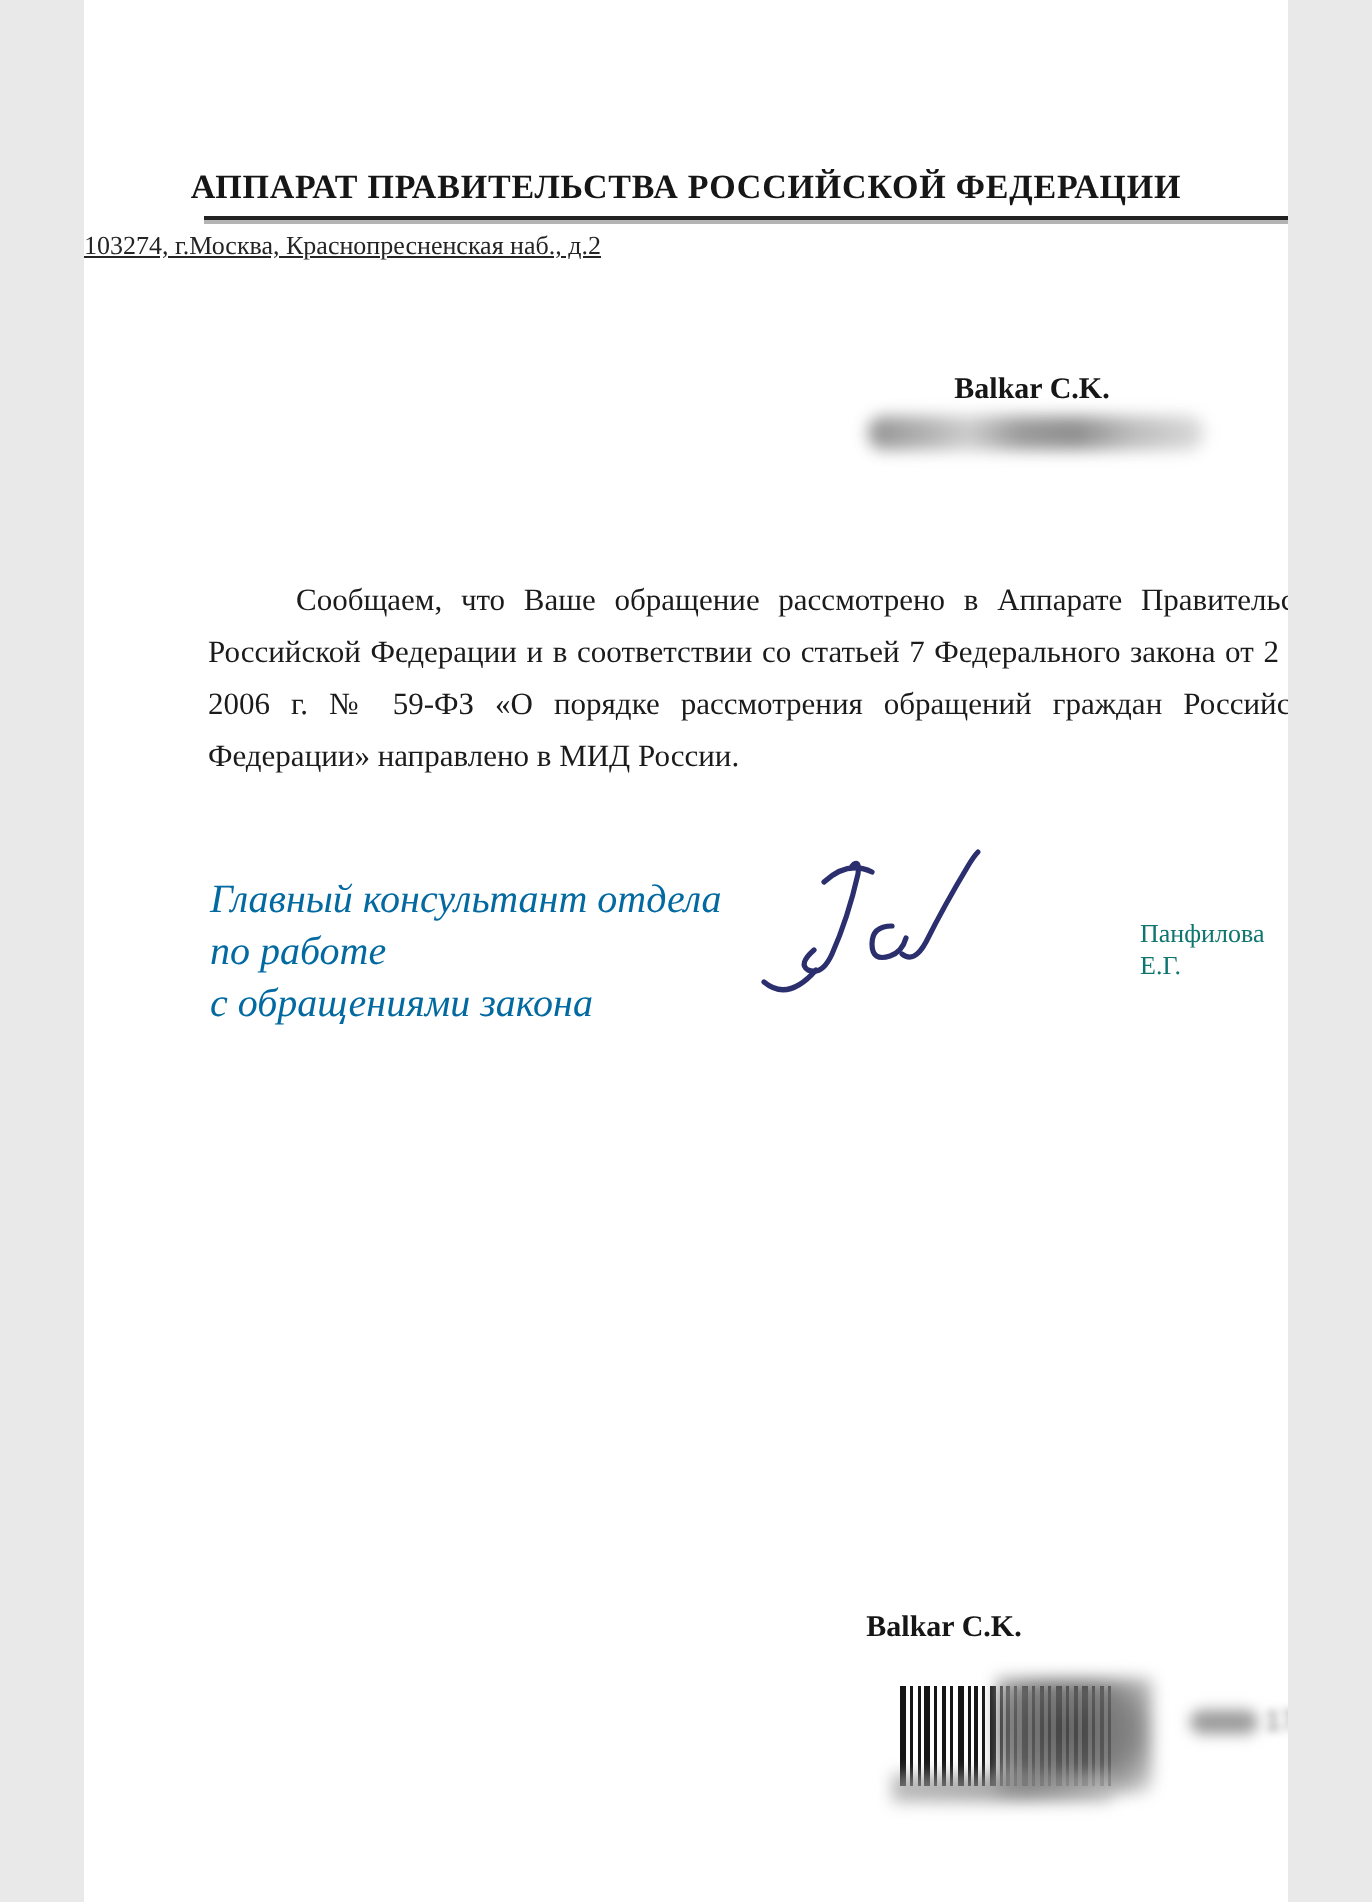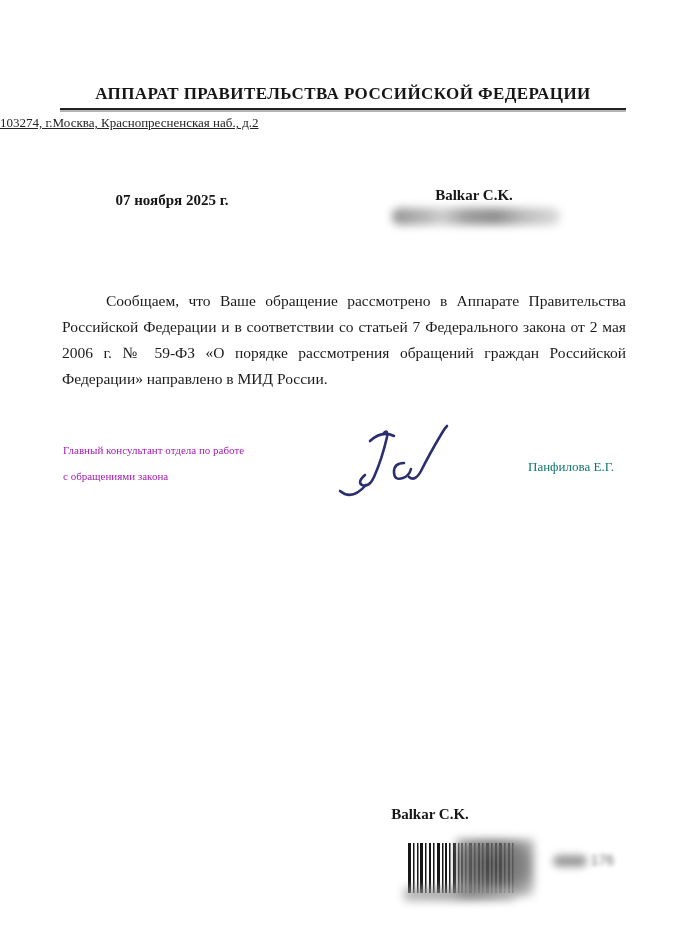--- a/index.html
+++ b/index.html
@@ -1,18 +1,18 @@
 <!DOCTYPE html>
 <html><head>
 <meta charset="utf-8">
 <style>
   html, body { margin: 0; padding: 0; background: #e9e9e9; }
   .page {
     position: relative;
-    width: 686px;
+    width: 602px;
     height: 951px;
     margin: 0 auto;
     background: #ffffff;
     font-family: "Liberation Serif", "DejaVu Serif", serif;
     color: #1c1c1c;
     overflow: hidden;
   }
   .abs { position: absolute; }
 
   
@@ -75,23 +75,24 @@
     line-height: 26px;
     text-align: justify;
     text-indent: 44px;
     color: #1b1b1b;
   }
 
   
   .position-block {
     left: 63px; top: 437px;
     width: 280px;
-    font-size: 11px;
+    font-size: 20px;
     line-height: 26px;
-    color: #a21caf;
+    color: #0369a1;
+    font-style: italic;
   }
   .signature-svg { left: 332px; top: 415px; }
   .signer-name {
     left: 528px; top: 459px;
     font-size: 13px;
     color: #0f766e;
   }
 
   
   .footer-name {
@@ -146,21 +147,20 @@
 
 <div class="page">
 
   <div class="abs org-name">АППАРАТ ПРАВИТЕЛЬСТВА РОССИЙСКОЙ ФЕДЕРАЦИИ</div>
 
   <div class="abs head-rule"></div>
 
   <div class="abs org-address">103274, г.Москва, Краснопресненская наб., д.2</div>
 
   <div class="abs ref-block">
-    <div>07 ноября 2025 г.</div>
   </div>
 
   <div class="abs recipient-block">Balkar C.K.</div>
 
   <div class="abs email-redacted"></div>
 
   <div class="abs body-text">Сообщаем, что Ваше обращение рассмотрено в Аппарате Правительства Российской Федерации и в соответствии со статьей 7 Федерального закона от 2 мая 2006 г. № 59-ФЗ «О порядке рассмотрения обращений граждан Российской Федерации» направлено в МИД России.</div>
 
   <div class="abs position-block">
     <div>Главный консультант отдела по работе</div>

